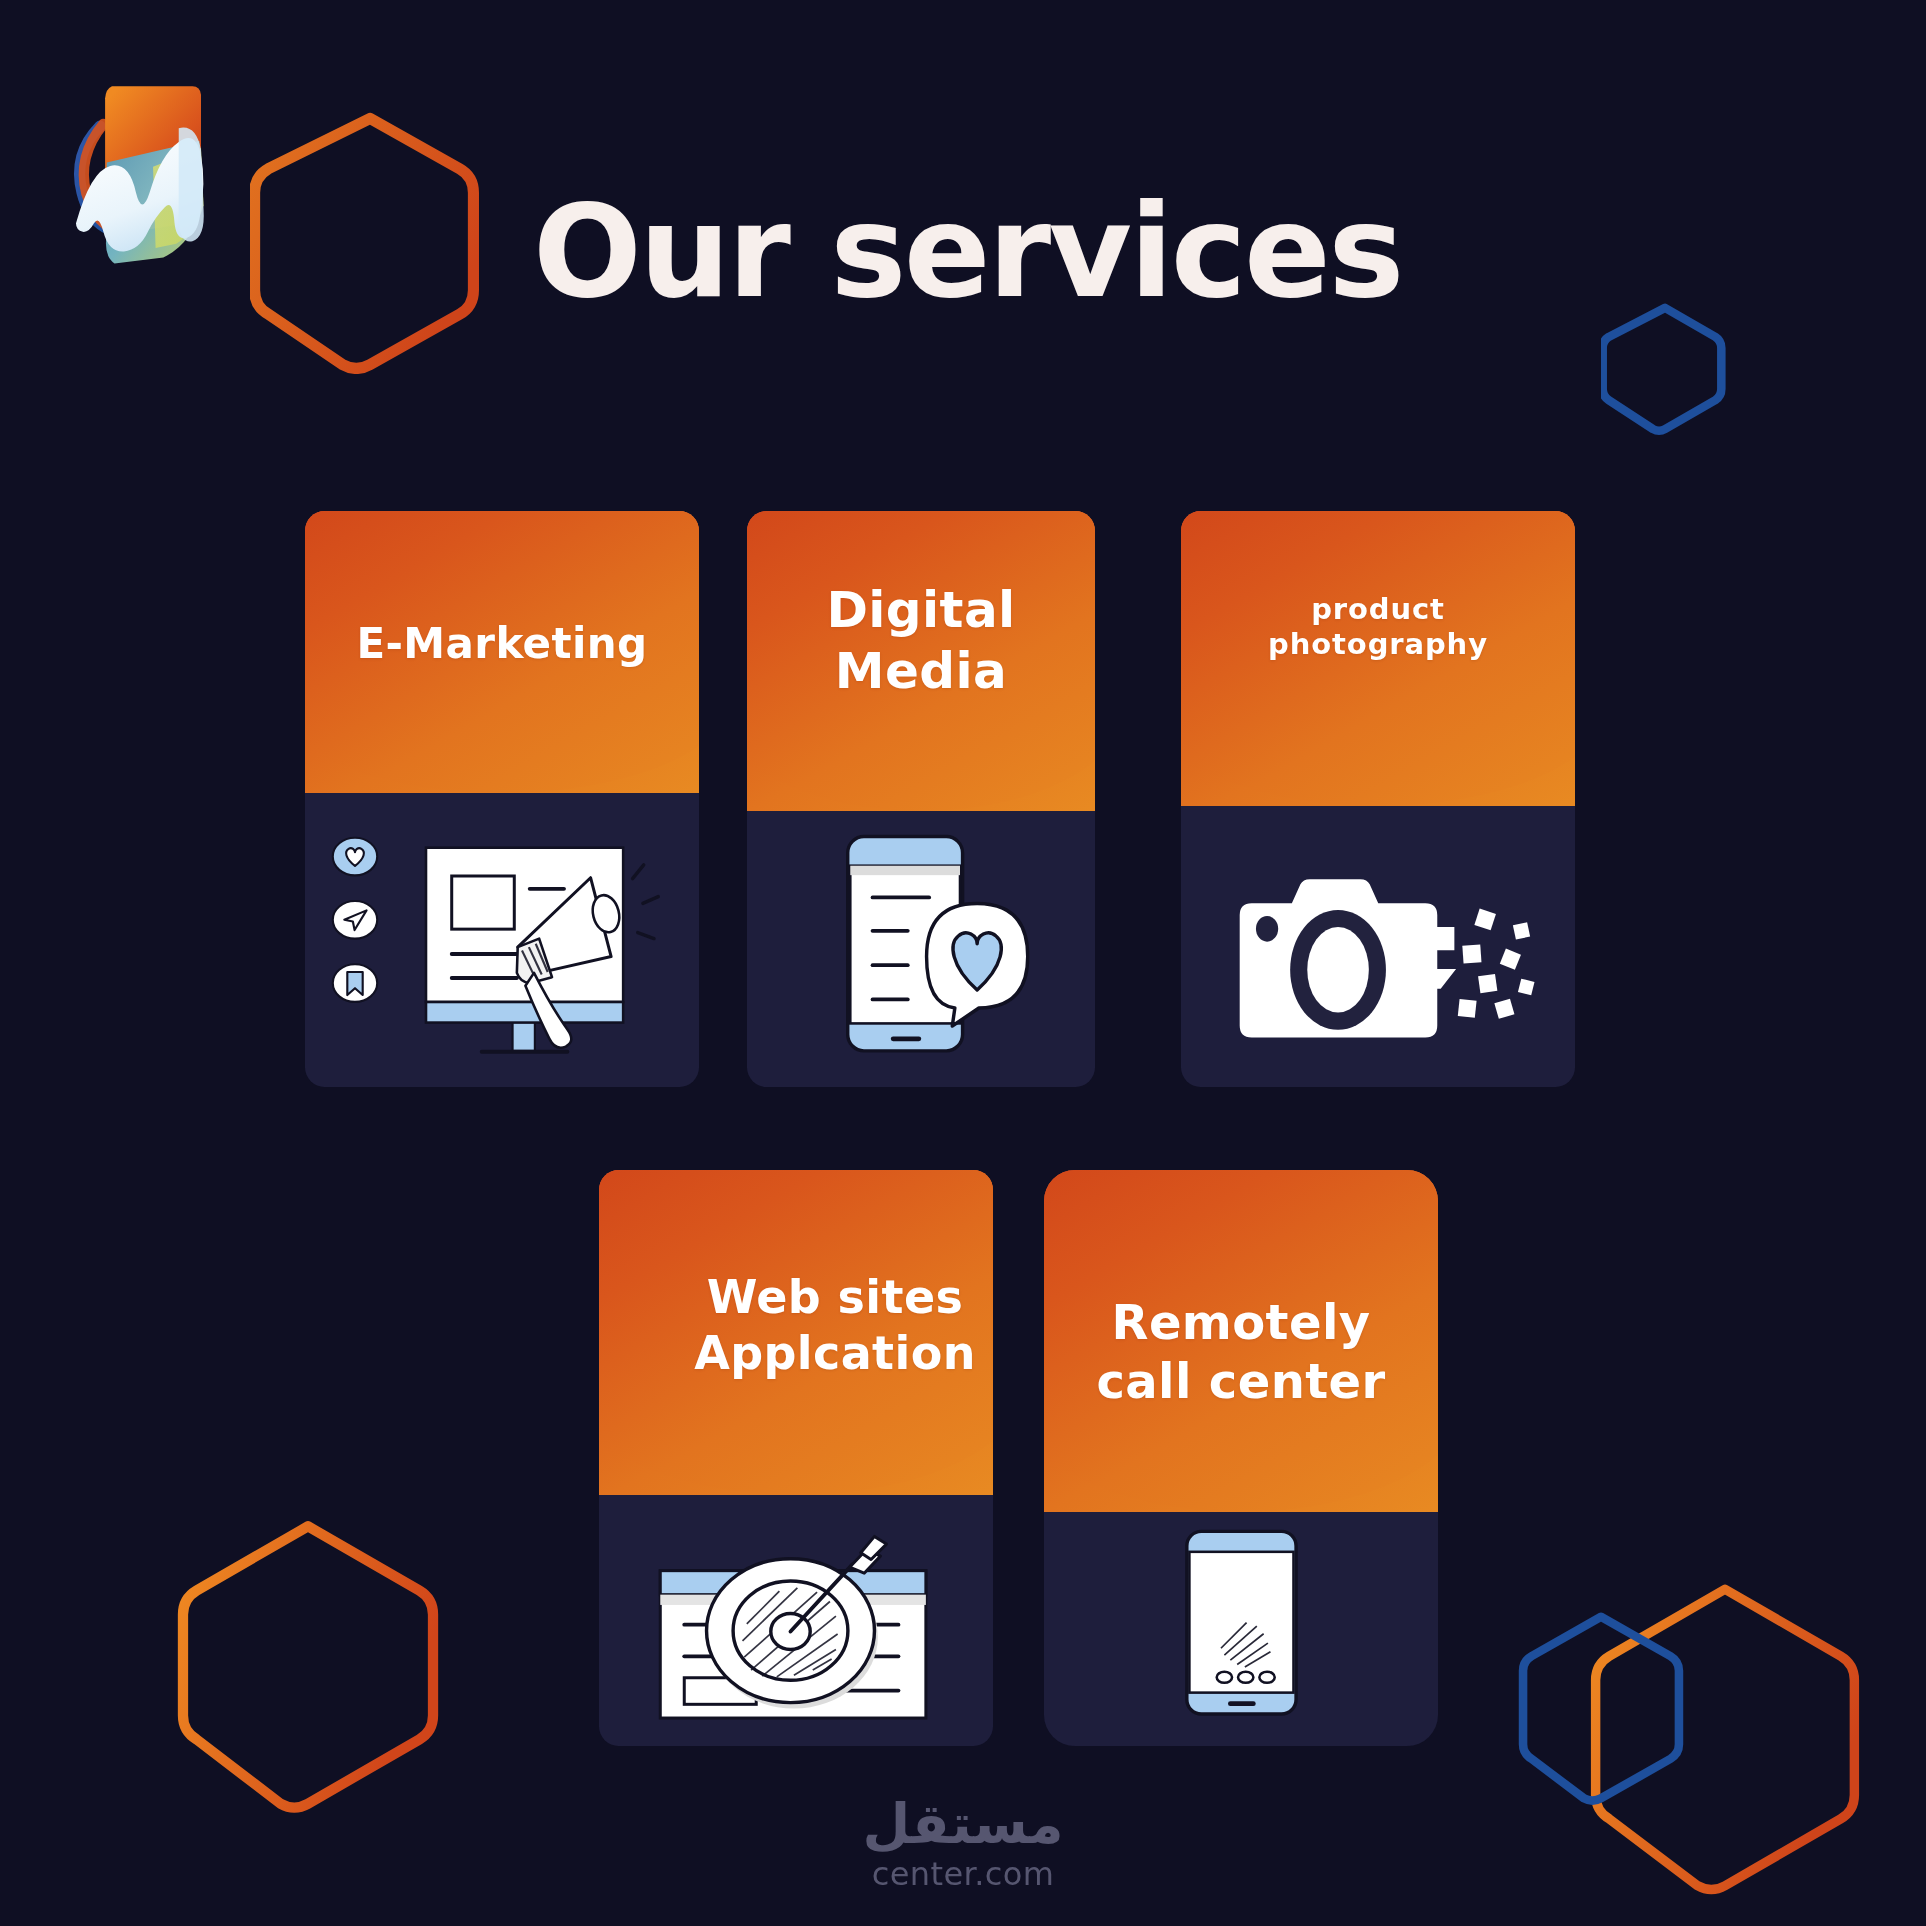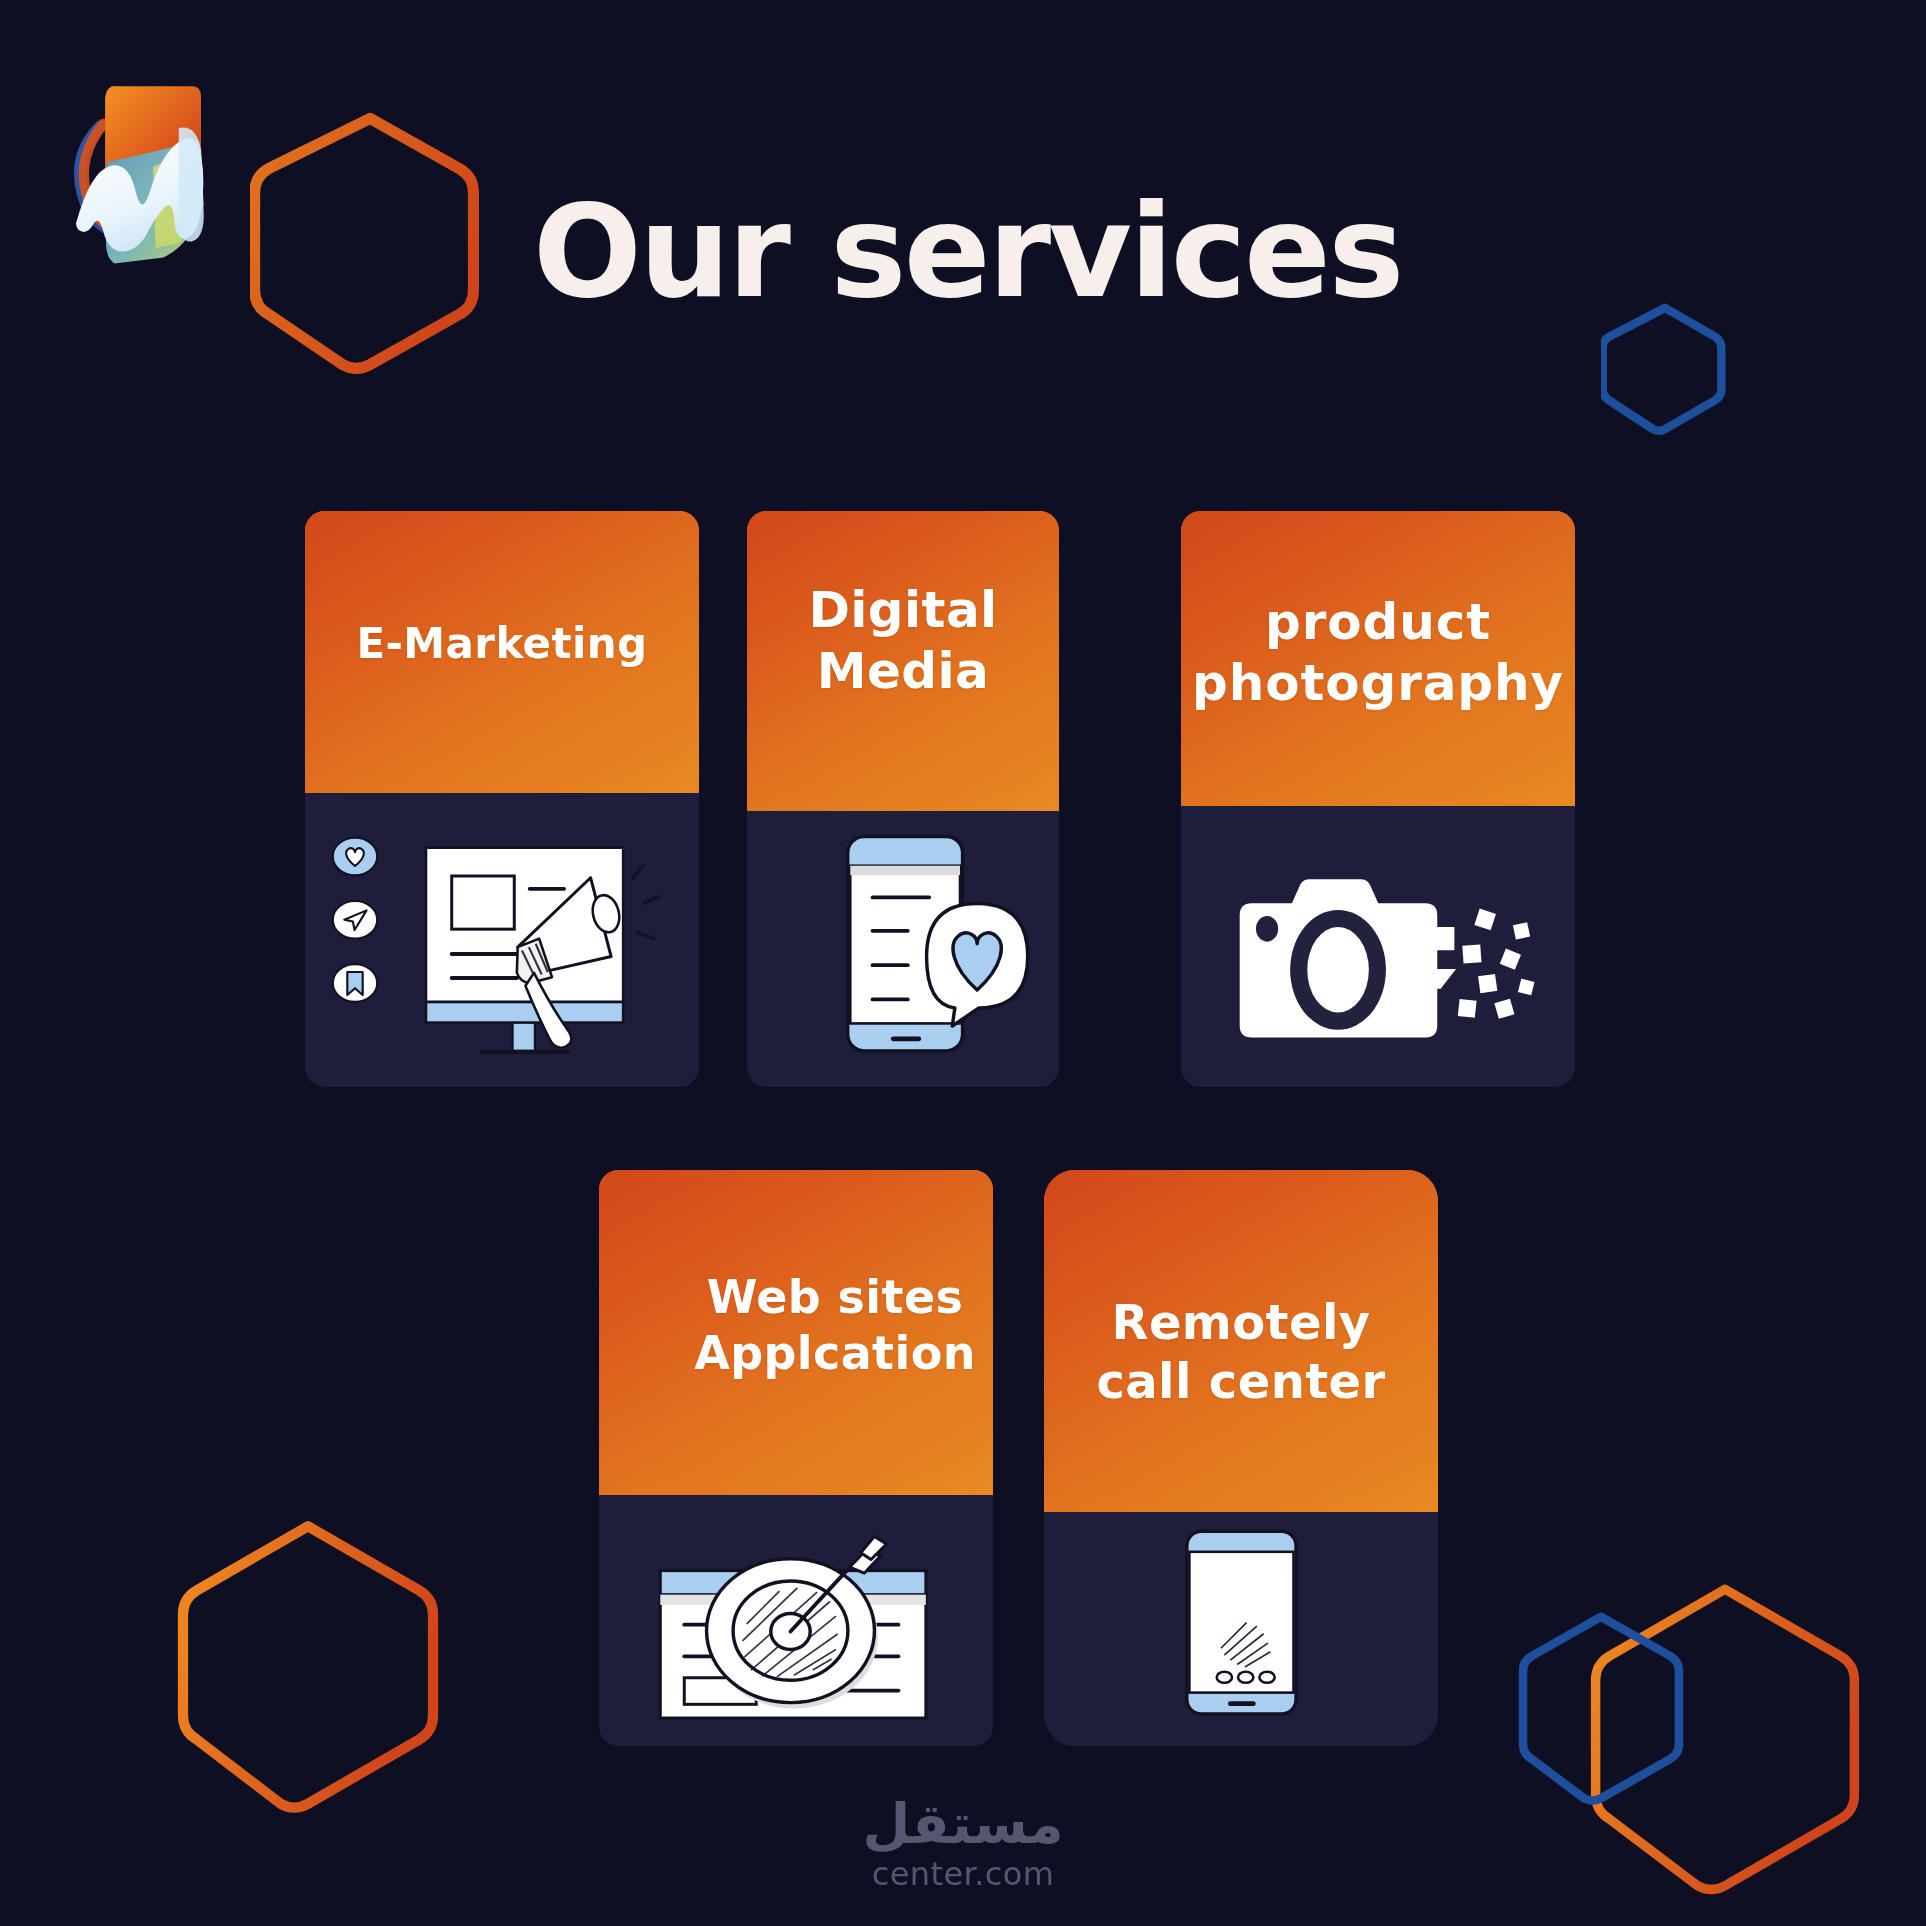--- a/index.html
+++ b/index.html
@@ -244,21 +244,21 @@
     <ellipse cx="518" cy="200" rx="30" ry="44" transform="rotate(-14 518 200)" fill="#ffffff" stroke="#111122" stroke-width="6"></ellipse>
 
     <g stroke="#111122" stroke-width="8" stroke-linecap="round">
       <line x1="580" y1="118" x2="606" y2="86"></line>
       <line x1="604" y1="176" x2="640" y2="160"></line>
       <line x1="592" y1="244" x2="630" y2="258"></line>
     </g>
   </svg>
 </div>
 
-<div class="card" style="left:747px; top:511px; width:312px; height:576px;">
+<div class="card" style="left:747px; top:511px; width:348px; height:576px;">
   <div class="card-top" style="height:300px;">
     <div class="card-top-inner"></div>
   </div>
   <div class="card-label" style="top:69px; font-size:50px;">
     <div>Digital</div>
     <div>Media</div>
   </div>
 
   <svg class="card-art" style="left:81px; top:317px;" width="240" height="240" viewBox="0 0 560 560">
 
@@ -274,21 +274,21 @@
     <path d="M230 300 Q230 176 348 176 Q466 176 466 300 Q466 420 352 420 L290 462 L296 420 Q230 412 230 300 Z" fill="#ffffff" stroke="#111122" stroke-width="8" stroke-linejoin="round"></path>
 
     <path d="M348 378 C286 322 282 270 304 252 C324 234 348 252 348 270 C348 252 372 234 392 252 C414 270 410 322 348 378 Z" fill="#a9cef0" stroke="#111122" stroke-width="8" stroke-linejoin="round"></path>
   </svg>
 </div>
 
 <div class="card" style="left:1181px; top:511px; width:394px; height:576px;">
   <div class="card-top" style="height:295px;">
     <div class="card-top-inner"></div>
   </div>
-  <div class="card-label" style="top:81px; font-size:50px; letter-spacing:0.9px;">
+  <div class="card-label" style="top:81px; font-size:29px; letter-spacing:0.9px;">
     <div>product</div>
     <div>photography</div>
   </div>
 
   <svg class="card-art" style="left:51px; top:368px;" width="325" height="180" viewBox="0 0 760 420">
 
     <path d="M18 84 Q18 56 46 56 L140 56 L160 12 Q166 0 182 0 L300 0 Q316 0 322 12 L342 56 L452 56 Q480 56 480 84
              L480 112 L520 112 L520 166 L480 166 L480 210 L524 210 L488 256 L480 256 L480 342 Q480 370 452 370
              L46 370 Q18 370 18 342 Z" fill="#ffffff"></path>
     <ellipse cx="82" cy="116" rx="26" ry="30" fill="#22223e"></ellipse>

